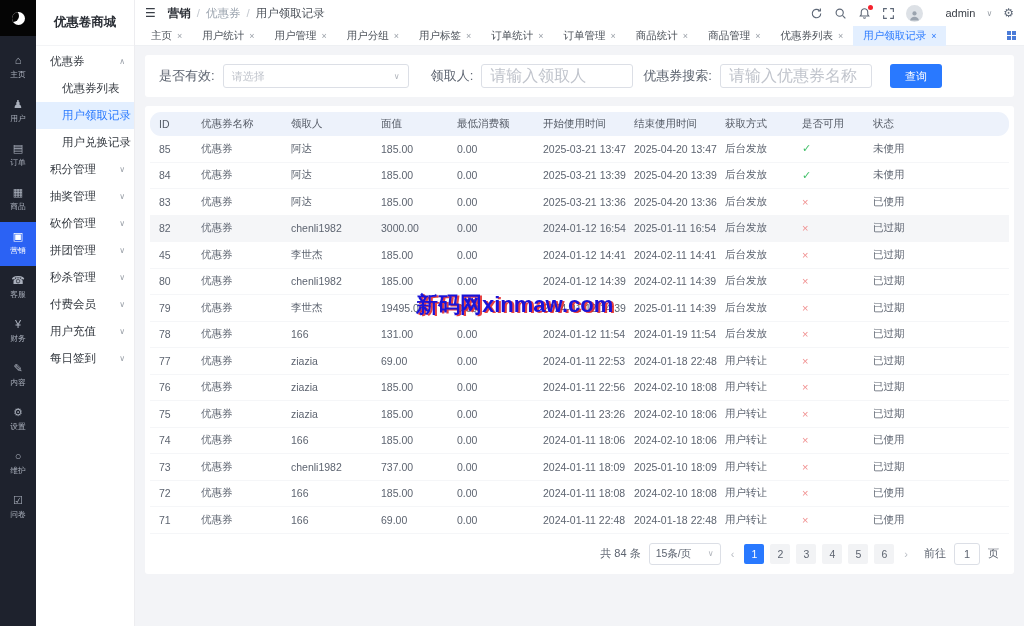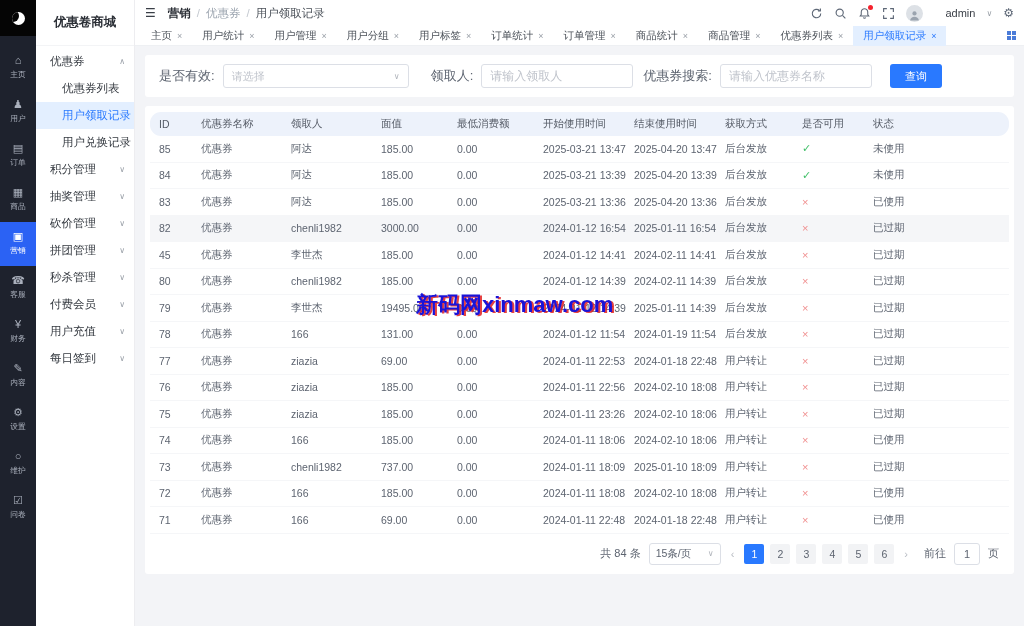--- a/index.html
+++ b/index.html
@@ -54,21 +54,21 @@
   .tab-grid { margin-left:auto; margin-right:8px; display:inline-grid; grid-template-columns:4px 4px; gap:1px; cursor:pointer; }
   .tab-grid i { width:4px; height:4px; background:#4a7bd8; }
 
   .content { padding:9px 10px; }
 
   .filter-card { background:#fff; border-radius:3px; padding:9px 14px; display:flex; align-items:center; gap:8px; }
   .flabel { font-size:13px; color:#5d6470; }
   .fselect { width:186px; height:24px; border:1px solid #dcdfe6; border-radius:3px; display:flex; align-items:center; justify-content:space-between; padding:0 8px; cursor:pointer; }
   .placeholder { font-size:11px; color:#c0c4cc; }
   .fselect .chev { font-size:8px; color:#b0b4bb; }
-  .finput { width:152px; height:24px; border:1px solid #dcdfe6; border-radius:3px; padding:0 8px; font-size:12px; color:#303133; font-family:inherit; }
+  .finput { width:152px; height:24px; border:1px solid #dcdfe6; border-radius:3px; padding:0 8px; font-size:16px; color:#303133; font-family:inherit; }
   .finput::placeholder { color:#c0c4cc; }
   .btn-primary { background:#2979ff; color:#fff; font-size:11px; border:none; border-radius:3px; height:24px; padding:0 15px; margin-left:10px; cursor:pointer; }
 
   .table-card { background:#fff; border-radius:3px; margin-top:9px; padding:6px 5px 0 5px; }
   .grid-row { display:grid; grid-template-columns:42px 90px 90px 76px 86px 91px 91px 77px 71px 1fr; align-items:center; padding-left:9px; }
   .thead { background:#edf2fb; height:24px; font-size:10.5px; color:#555b66;border-radius:11px; }
   .thead .cell { font-weight:normal; }
   .trow { height:26.5px; font-size:10.5px; color:#5d6470; border-bottom:1px solid #f5f6f8; }
   .trow.hl { background:#f5f6f8; }
   .cell { overflow:hidden; white-space:nowrap; text-overflow:ellipsis; padding-right:6px; }

